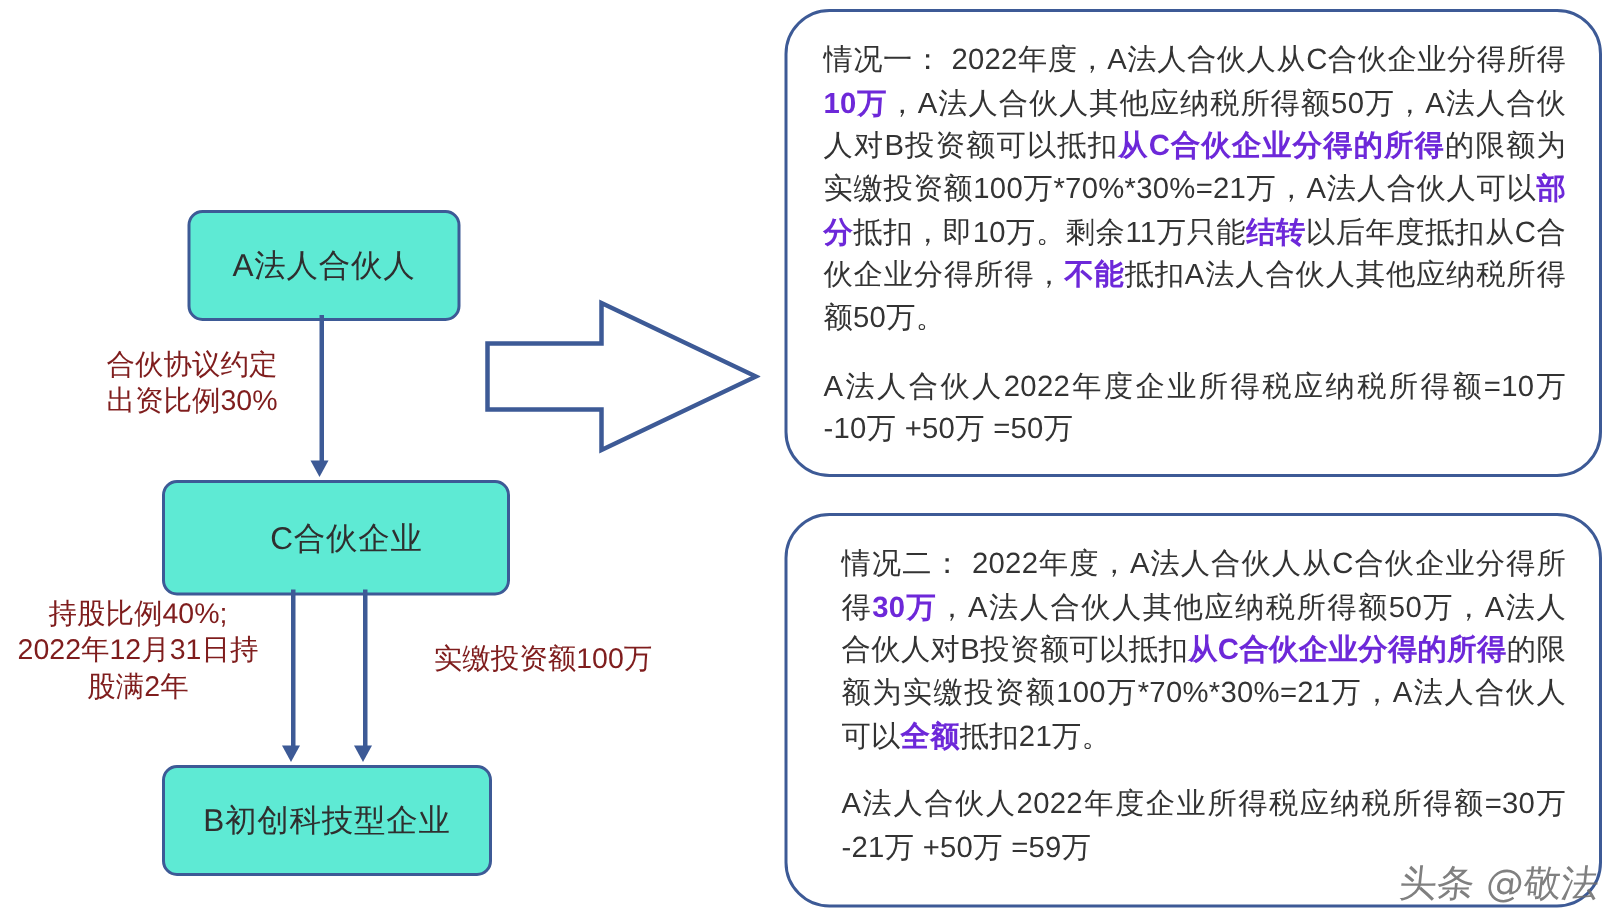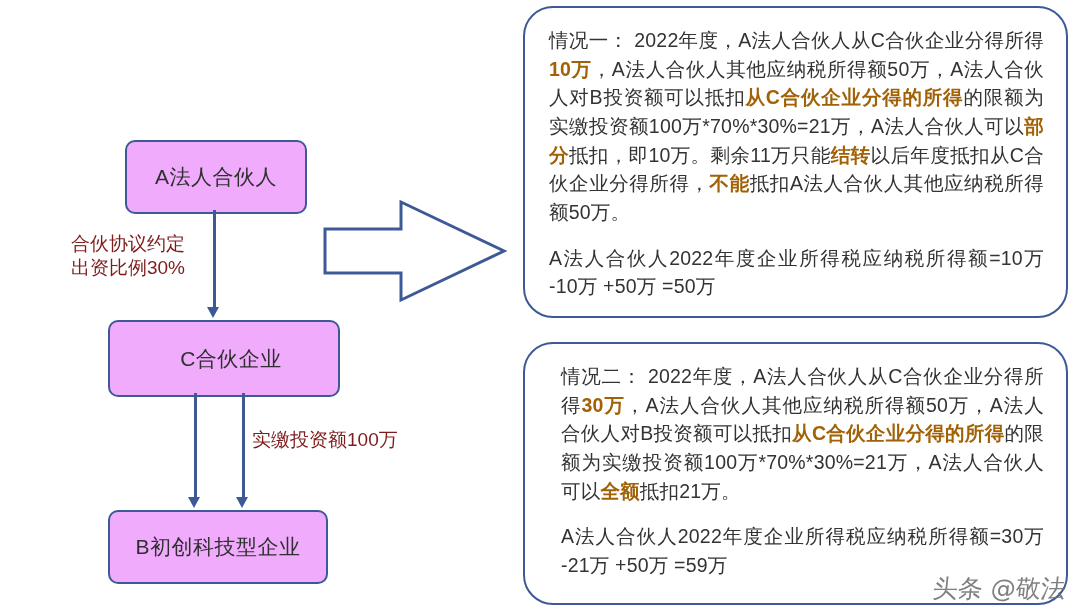--- a/index.html
+++ b/index.html
@@ -8,21 +8,21 @@
     font-family:"Liberation Sans","DejaVu Sans",sans-serif;
     color:#3b3b3b;overflow:hidden;position:relative;
   }
   #stage{position:relative;width:1080px;height:611px;}
 
   
   .node{
     position:absolute;
     border:2px solid #3d5a96;
     border-radius:10px;
-    background:#f0abfc;
+    background:#5eead4;
     display:flex;align-items:center;justify-content:center;
     color:#2f2f2f;
     font-size:21px;
     letter-spacing:.5px;
     white-space:nowrap;
   }
   #node-a{left:125px;top:140px;width:178px;height:70px;}
   #node-c{left:108px;top:320px;width:214px;height:73px;padding-left:14px;}
   #node-b{left:108px;top:510px;width:216px;height:70px;}
 
@@ -43,21 +43,21 @@
   #edge-cb2{left:242px;top:393px;height:106px;}
   #head-cb2{left:235.5px;top:497px;}
 
   .edge-label{
     position:absolute;
     font-size:19px;color:#7f1d1d;
     line-height:1.28;text-align:center;white-space:pre-line;
   }
   #label-ac{left:48px;top:232px;width:160px;}
   #label-cb-left{left:2px;top:398px;width:180px;}
-  #label-cb-right{left:252px;top:428px;width:220px;text-align:left;}
+  #label-cb-right{left:252px;top:428px;width:220px;text-align:center;}
 
   
   #block-arrow{position:absolute;left:322px;top:196px;width:185px;height:110px;}
 
   
   .panel{
     position:absolute;left:523px;width:545px;
     border:2.5px solid #3d5a96;
     border-radius:30px;
     background:#ffffff;
@@ -68,21 +68,21 @@
   #panel-2{top:342px;height:263px;padding-left:36px;}
 
   .ptext{
     font-size:19.5px;
     line-height:1.47;
     color:#333333;
     letter-spacing:.2px;
     text-align:justify;
     text-justify:inter-character;
   }
-  .ptext b{font-weight:bold;color:#a16207;}
+  .ptext b{font-weight:bold;color:#6d28d9;}
   .gap{height:17px;}
 
   
   #watermark{
     position:absolute;right:14px;bottom:6px;
     font-size:25px;color:#6f6f6f;opacity:.88;
     font-family:"DejaVu Sans",sans-serif;
     white-space:nowrap;
     transform:skewX(-6deg);
   }
@@ -103,20 +103,23 @@
 
   <div class="node" id="node-c">
     <span>C合伙企业</span>
   </div>
 
   <div class="edge-line" id="edge-cb1"></div>
   <div class="arrowhead" id="head-cb1"></div>
   <div class="edge-line" id="edge-cb2"></div>
   <div class="arrowhead" id="head-cb2"></div>
 
+  <div class="edge-label" id="label-cb-left">持股比例40%;
+2022年12月31日持
+股满2年</div>
   <div class="edge-label" id="label-cb-right">实缴投资额100万</div>
 
   <div class="node" id="node-b">
     <span>B初创科技型企业</span>
   </div>
 
   <svg id="block-arrow" viewBox="0 0 185 110">
     <polygon points="3,33 79,33 79,6 182,55 79,104 79,77 3,77" fill="#ffffff" stroke="#3d5a96" stroke-width="3" stroke-linejoin="miter"></polygon>
   </svg>
 

